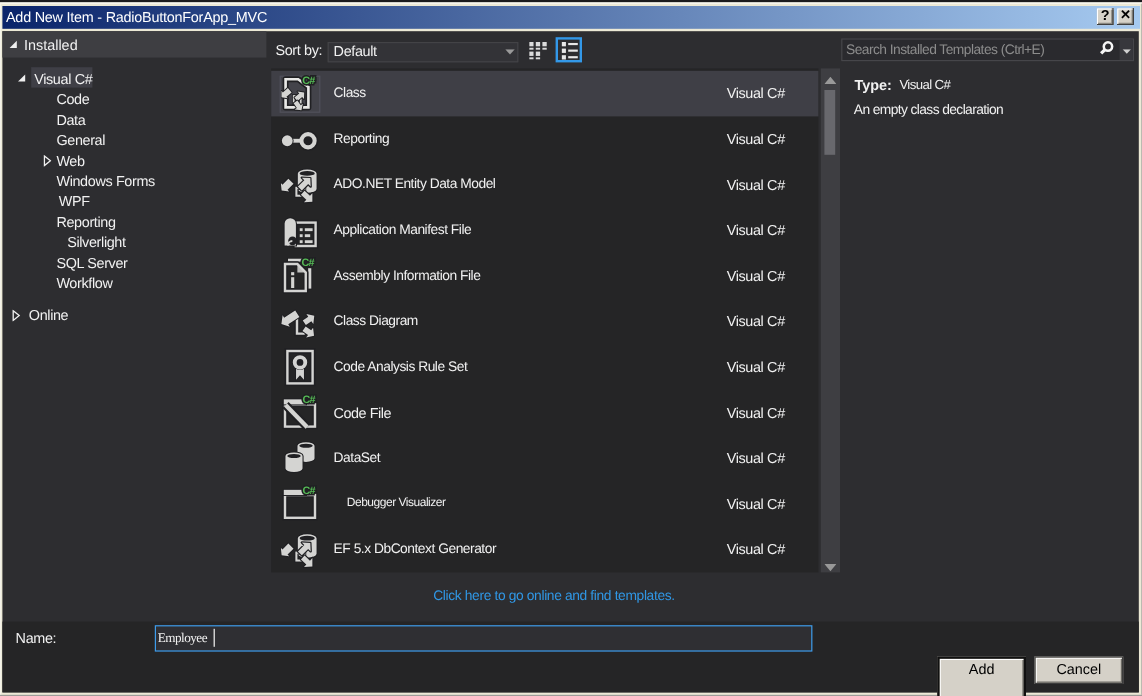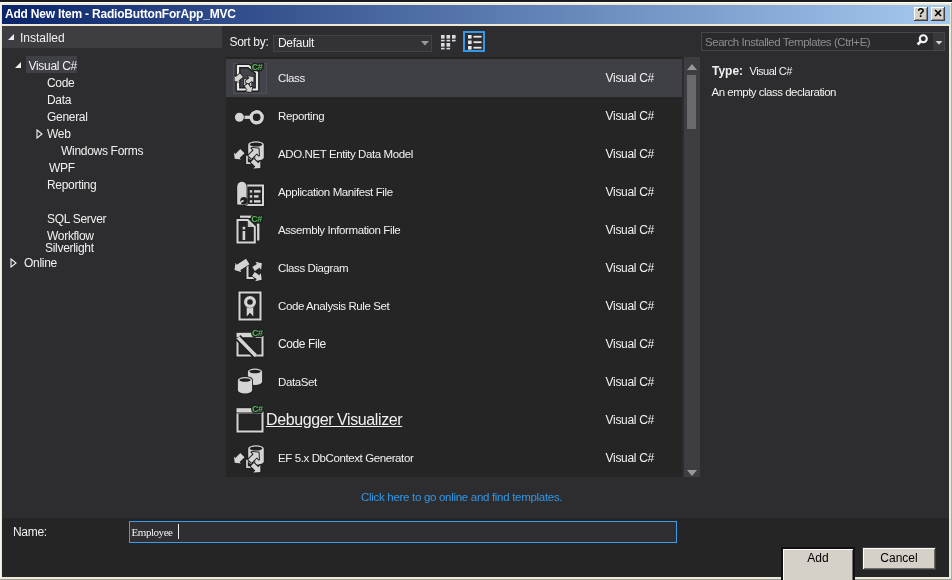--- a/index.html
+++ b/index.html
@@ -7,38 +7,38 @@
 .txt { position:absolute; color:#F1F1F1; font-size:12px; line-height:14px; height:14px; white-space:nowrap; letter-spacing:-0.3px; }
 .gray { color:#8C8C8C; }
 </style></head><body>
 
 <div class="abs" style="left:0;top:2px;width:952px;height:578px;background:#ECE9D6;"></div>
 <div class="abs" style="left:0;top:2px;width:952px;height:1px;background:#FDFDFB;"></div>
 <div class="abs" style="left:0;top:3px;width:1px;height:577px;background:#F5F3E9;"></div>
 <div class="abs" style="left:0;top:579px;width:952px;height:1px;background:#9C9C98;"></div>
 <div class="abs" style="left:951px;top:3px;width:1px;height:576px;background:#AEAEA8;"></div>
 <div class="abs" style="left:2px;top:5px;width:948px;height:19px;background:linear-gradient(90deg,#0A246A,#A6CAF0);"></div>
-<div class="abs" style="left:5px;top:5px;width:700px;height:17px;line-height:19px;color:#FFFFFF;font-weight:bold;font-size:12px;letter-spacing:-0.2px;">Add New Item - RadioButtonForApp_MVC</div>
+<div class="abs" style="left:5px;top:5px;width:700px;height:17px;line-height:19px;color:#FFFFFF;font-weight:normal;font-size:12px;letter-spacing:-0.2px;">Add New Item - RadioButtonForApp_MVC</div>
 <div class="abs" style="left:914px;top:7px;width:14px;height:14px;background:#D6D2C9;box-shadow: inset -1px -1px 0 #404040, inset 1px 1px 0 #FFFFFF, inset -2px -2px 0 #8A8880;color:#000;font-weight:bold;font-size:12px;text-align:center;line-height:13px;">?</div>
 <div class="abs" style="left:931px;top:7px;width:14px;height:14px;background:#D6D2C9;box-shadow: inset -1px -1px 0 #404040, inset 1px 1px 0 #FFFFFF, inset -2px -2px 0 #8A8880;color:#000;font-weight:bold;font-size:11px;text-align:center;line-height:13px;">✕</div>
 <div class="abs" style="left:2px;top:26px;width:947px;height:551px;background:#2D2D30;"></div>
 <div class="abs" style="left:2px;top:26px;width:220px;height:22px;background:#3E3E42;"></div>
 <div class="abs" style="left:8px;top:34px;width:0;height:0;border-left:6px solid transparent;border-bottom:6px solid #EFEFEF;"></div>
 <div class="txt" style="left:20px;top:31px;letter-spacing:0;">Installed</div>
 <div class="abs" style="left:26px;top:56px;width:51px;height:17px;background:#3F3F46;"></div>
 <div class="abs" style="left:15px;top:62px;width:0;height:0;border-left:6px solid transparent;border-bottom:6px solid #EFEFEF;"></div>
 <div class="txt" style="left:28.5px;top:59px;">Visual C#</div>
 <div class="txt" style="left:47px;top:76px;">Code</div>
 <div class="txt" style="left:47px;top:93px;">Data</div>
 <div class="txt" style="left:47px;top:110px;">General</div>
 <div class="txt" style="left:47px;top:127px;">Web</div>
-<div class="txt" style="left:61px;top:144px;">Windows Forms</div>
+<div class="txt" style="left:47px;top:144px;">Windows Forms</div>
 <div class="txt" style="left:49px;top:161px;">WPF</div>
 <div class="txt" style="left:47px;top:178px;">Reporting</div>
-<div class="txt" style="left:45px;top:195px;margin-top:46px;">Silverlight</div>
+<div class="txt" style="left:56px;top:195px;">Silverlight</div>
 <div class="txt" style="left:47px;top:212px;">SQL Server</div>
 <div class="txt" style="left:47px;top:229px;text-align:right;">Workflow</div>
 <svg class="abs" style="left:36px;top:129px;" width="7" height="10" viewBox="0 0 7 10">
     <path d="M1,1 L6,5 L1,9 Z" fill="none" stroke="#EFEFEF" stroke-width="1.1"></path>
   </svg>
 <svg class="abs" style="left:10px;top:258px;" width="7" height="10" viewBox="0 0 7 10">
     <path d="M1,1 L6,5 L1,9 Z" fill="none" stroke="#EFEFEF" stroke-width="1.1"></path>
   </svg>
 <div class="txt" style="left:24px;top:256px;">Online</div>
 <div class="txt" style="left:229.5px;top:35px;">Sort by:</div>
@@ -198,21 +198,21 @@
 <div class="txt" style="left:278px;top:375px;font-size:11.5px;letter-spacing:-0.4px;">DataSet</div>
 <div class="txt" style="left:554px;top:375px;width:100px;text-align:right;">Visual C#</div>
 <div class="abs" style="left:234px;top:404px;width:32px;height:32px;">
     <svg width="32" height="32" viewBox="0 0 32 32" style="position:absolute;left:0;top:0">
       <rect x="3.5" y="8.5" width="25" height="19" fill="none" stroke="#202023" stroke-width="4.4"></rect>
       <rect x="3.5" y="8.5" width="25" height="19" fill="none" stroke="#D4D4D2" stroke-width="2"></rect>
       <rect x="2.5" y="4.2" width="18.5" height="4.3" fill="#D4D4D2" stroke="#202023" stroke-width="1.6" paint-order="stroke"></rect>
       <text x="18" y="8" font-family="Liberation Sans, sans-serif" font-size="9" font-weight="bold" fill="#55BB55" stroke="#202023" stroke-width="2.6" paint-order="stroke" letter-spacing="-0.5">C#</text>
     </svg>
   </div>
-<div class="txt" style="left:266px;top:413px;font-size:16px;letter-spacing:-0.4px;text-decoration:underline;">Debugger Visualizer</div>
+<div class="txt" style="left:289px;top:413px;font-size:10px;letter-spacing:-0.4px;">Debugger Visualizer</div>
 <div class="txt" style="left:554px;top:413px;width:100px;text-align:right;">Visual C#</div>
 <div class="abs" style="left:234px;top:442px;width:32px;height:32px;">
     <svg width="32" height="32" viewBox="0 0 32 32" style="position:absolute;left:0;top:0">
       <path d="M14.2,6.5 v13 a7.8,3.2 0 0 0 15.6,0 v-13 a7.8,3.2 0 0 0 -15.6,0 z" fill="#D4D4D2" stroke="#202023" stroke-width="1.8" paint-order="stroke"></path>
       <ellipse cx="22" cy="6.5" rx="6.3" ry="2.0" fill="#202023"></ellipse>
       <polygon points="10.6,15.2 5.6,20.1 7.0,21.5 0.7,20.8 -0.0,14.5 1.4,15.9 6.3,10.9" fill="#D4D4D2" stroke="#202023" stroke-width="2.0" paint-order="stroke" stroke-linejoin="round"></polygon>
       <rect x="13.0" y="18.5" width="6.6" height="6.6" fill="none" stroke="#202023" stroke-width="3.2"></rect>
       <rect x="13.0" y="18.5" width="6.6" height="6.6" fill="none" stroke="#D4D4D2" stroke-width="1.7"></rect>
       <polygon points="14.3,17.5 19.6,12.2 17.5,10.1 24.6,10.4 24.9,17.5 22.8,15.4 17.5,20.7" fill="#D4D4D2" stroke="#202023" stroke-width="2.0" paint-order="stroke" stroke-linejoin="round"></polygon>
       <polygon points="19.8,21.0 24.3,25.2 26.3,23.0 26.3,30.1 19.3,30.6 21.3,28.4 16.8,24.2" fill="#D4D4D2" stroke="#202023" stroke-width="2.0" paint-order="stroke" stroke-linejoin="round"></polygon>

